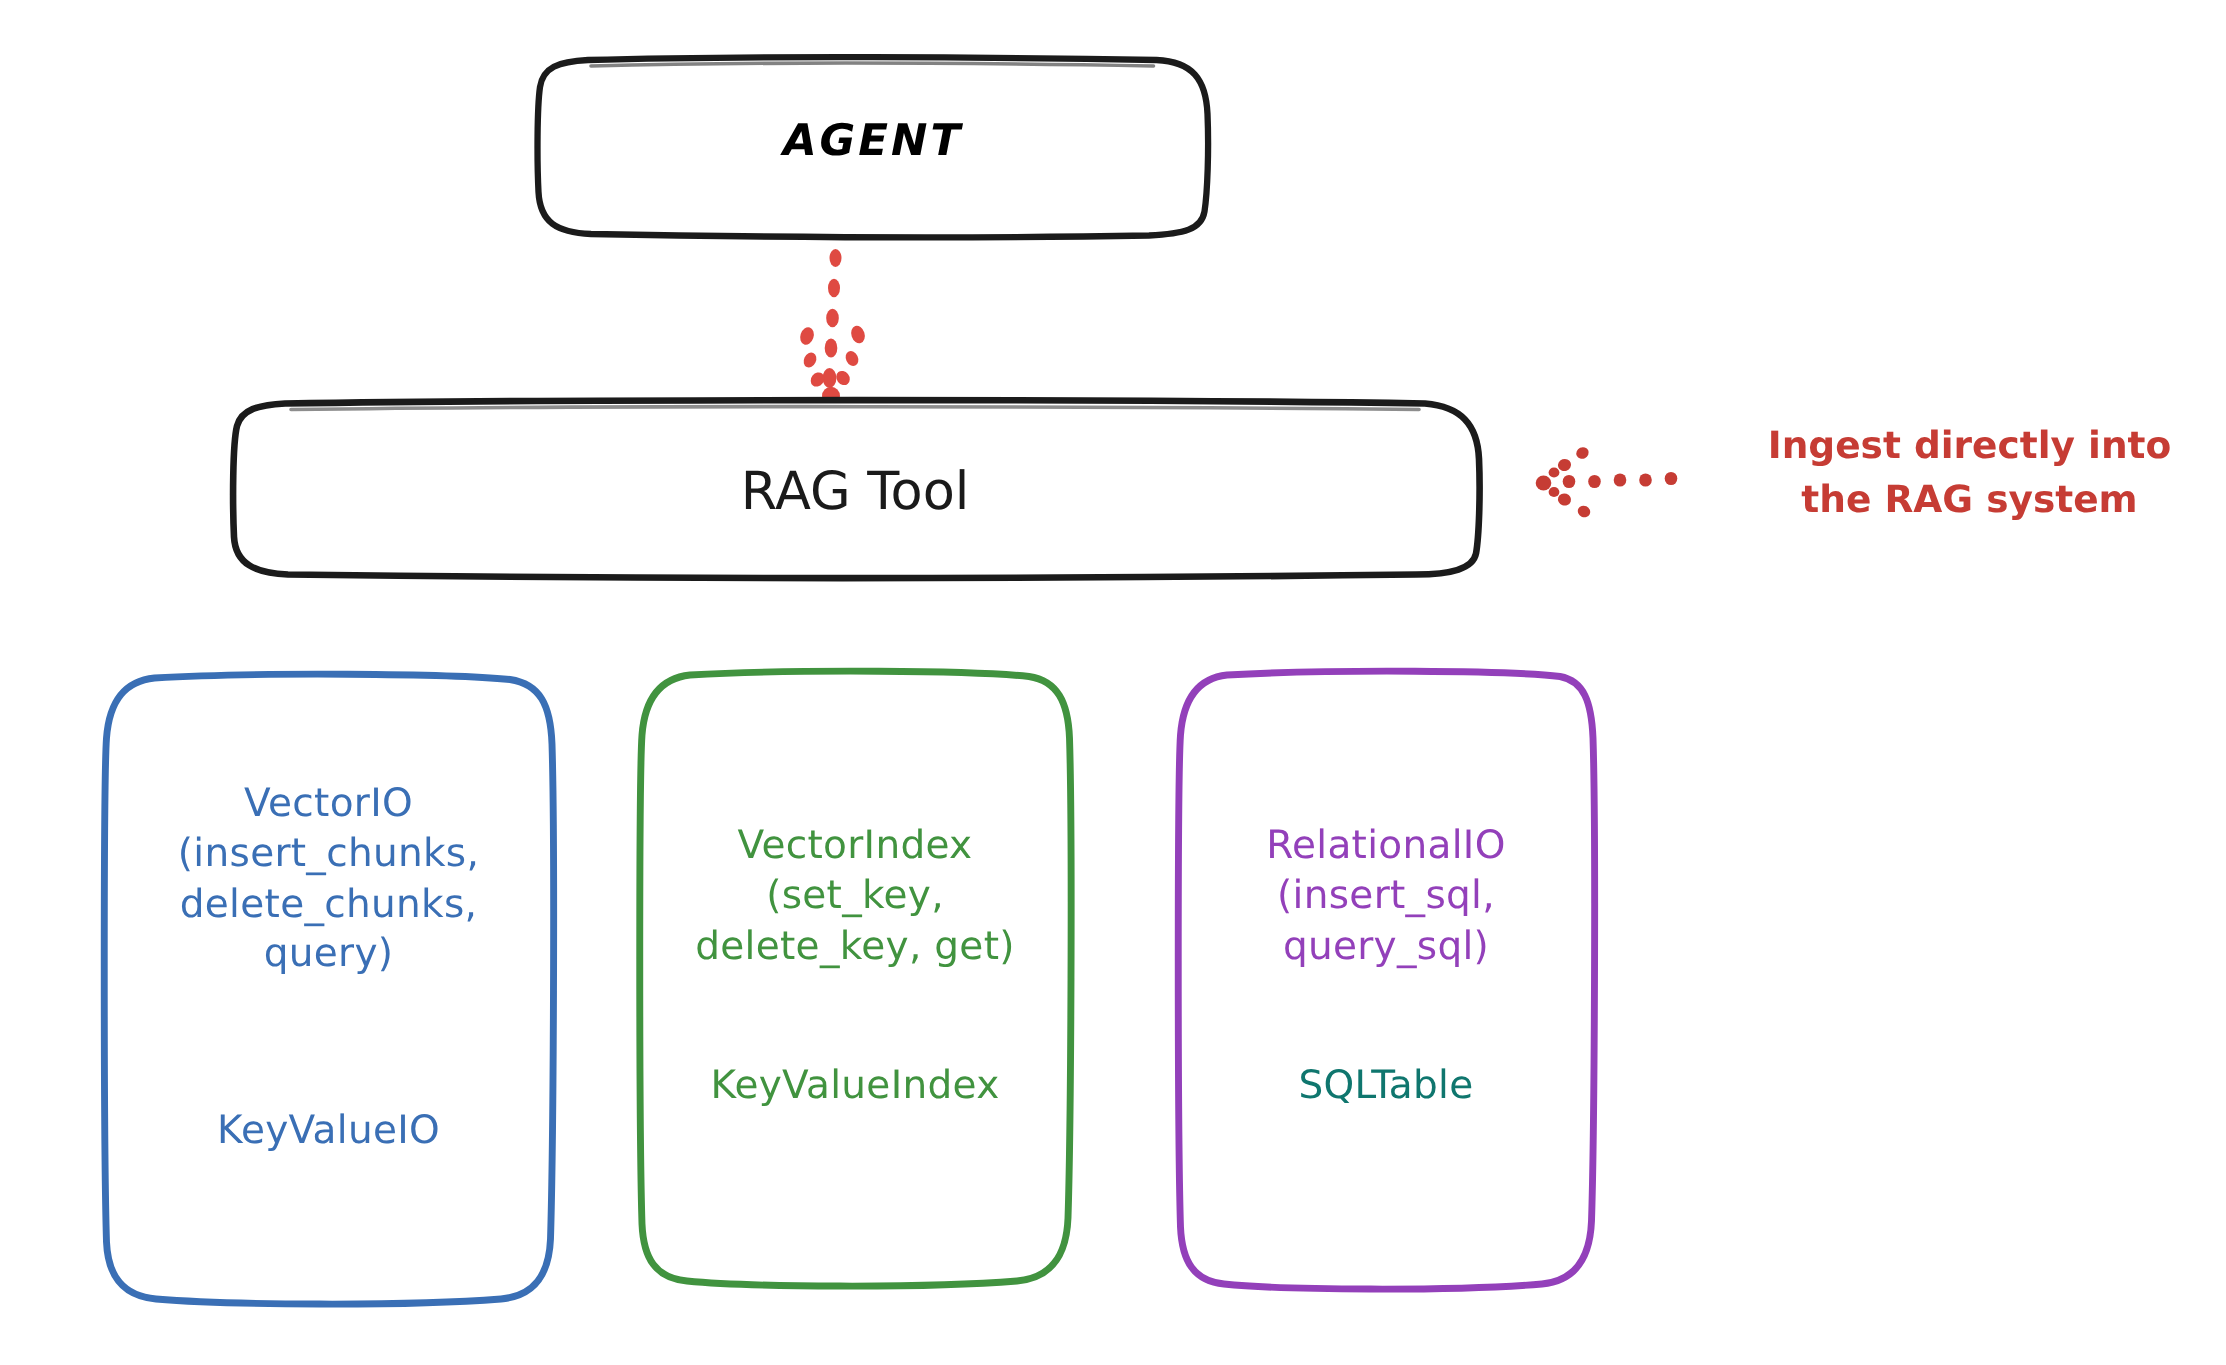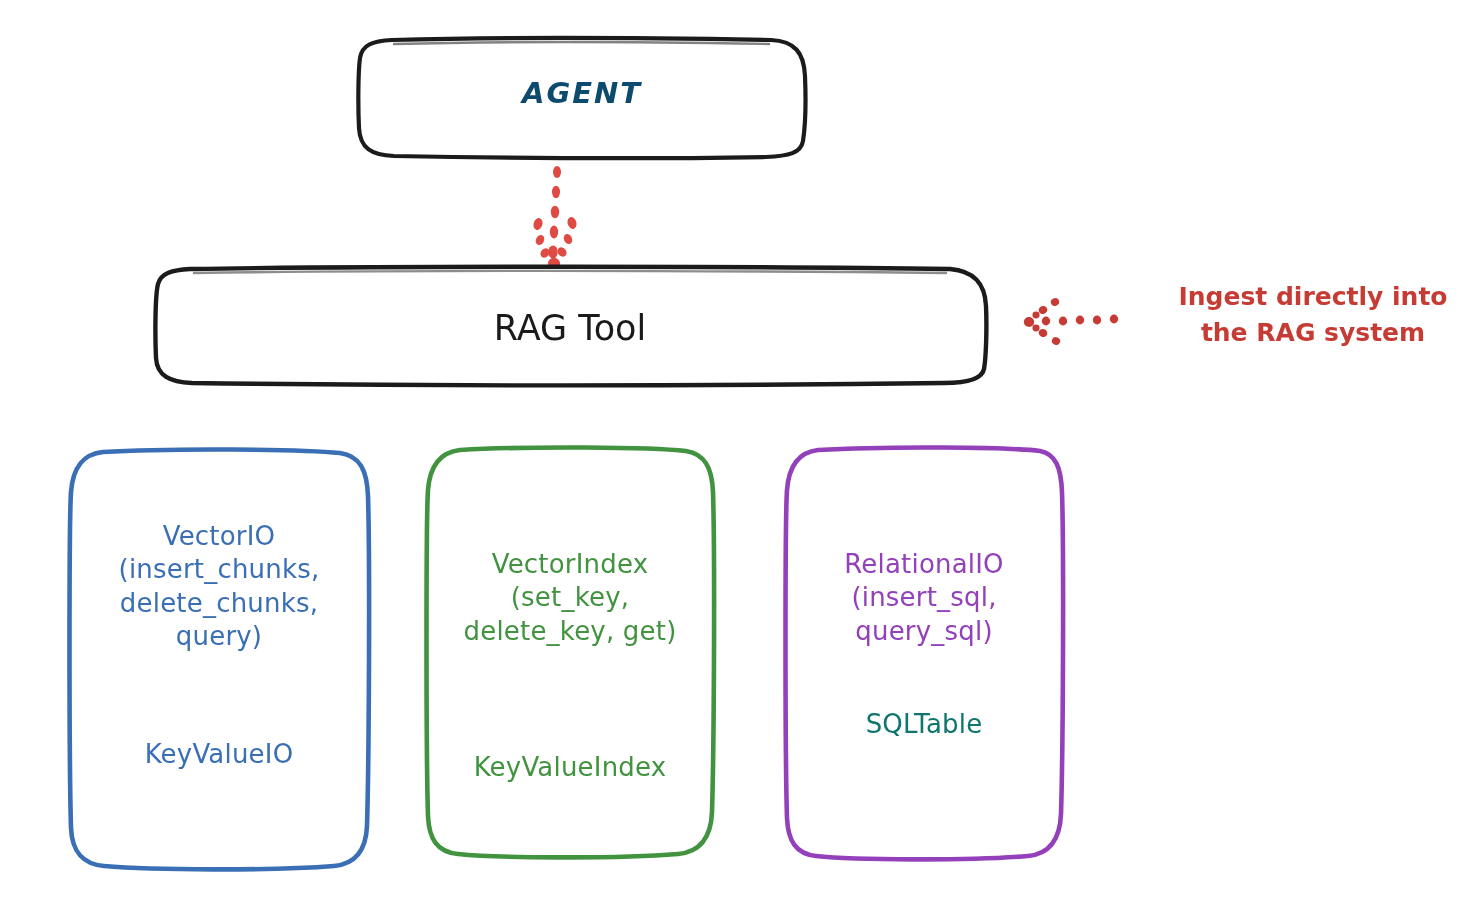--- a/index.html
+++ b/index.html
@@ -34,21 +34,21 @@
 
   
   #agent-label {
     left: 358px;
     top: 75px;
     width: 448px;
     font-size: 29px;
     font-style: italic;
     font-weight: 700;
     letter-spacing: 2px;
-    color: #0c4a6e;
+    color: #000000;
     text-align: center;
   }
   #rag-tool-label {
     left: 155px;
     top: 306px;
     width: 830px;
     font-size: 35px;
     color: #1a1a1a;
   }
 
@@ -61,21 +61,21 @@
   .provider-index {
     font-size: 26px;
     font-weight: 500;
     letter-spacing: 0.2px;
   }
 
   #vectorio-api   { left: 70px;  top: 520px; width: 298px; color: #3a6fb5; }
   #vectorio-index { left: 70px;  top: 738px; width: 298px; color: #3a6fb5; }
 
   #keyvalueio-api   { left: 420px; top: 548px; width: 300px; color: #41933f; }
-  #keyvalueio-index { left: 420px; top: 708px; width: 300px; color: #41933f; margin-top: 43px; }
+  #keyvalueio-index { left: 420px; top: 708px; width: 300px; color: #41933f; }
 
   #relationalio-api   { left: 787px; top: 548px; width: 274px; color: #9340ba; }
   #relationalio-index { left: 787px; top: 708px; width: 274px; color: #0f766e; }
 
   
   #ingest-annotation {
     position: absolute;
     left: 1148px;
     top: 279px;
     width: 330px;

